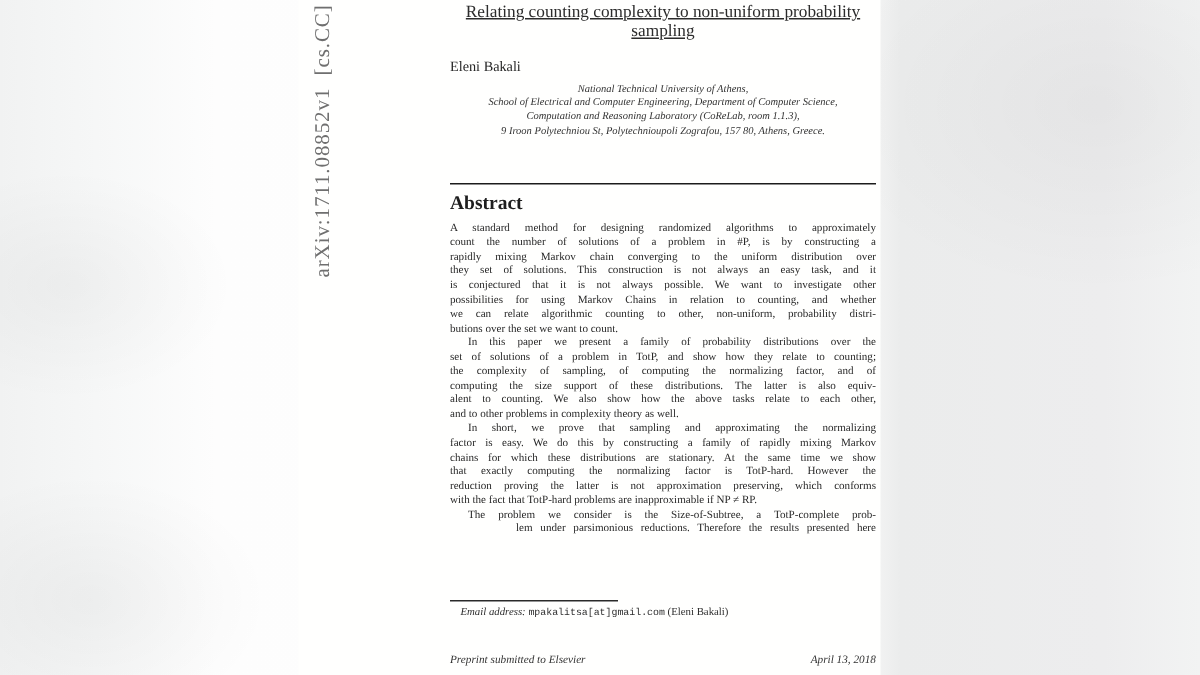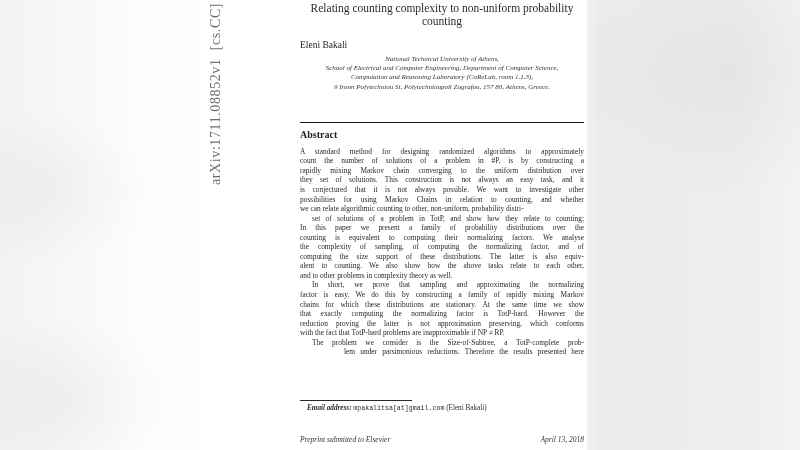--- a/index.html
+++ b/index.html
@@ -45,20 +45,21 @@
     color: #262626;
   }
 
   .title { padding-top: 2px; }
   .title .tline {
     white-space: nowrap;
     text-align: center;
     font-size: 11.5px;
     line-height: 13px;
     color: #2c2c2c;
+    text-decoration: underline;
   }
 
   .author {
     margin-top: 12px;
     text-align: left;
     font-size: 9.5px;
     line-height: 11px;
   }
 
   .affiliation { margin-top: 4px; }
@@ -73,21 +74,21 @@
 
   .abstract-rule {
     margin-top: 30px;
     height: 1px;
     background: #1c1c1c;
   }
 
   .abstract-heading {
     margin-top: 7px;
     font-weight: bold;
-    font-size: 10px;
+    font-size: 13px;
     line-height: 10px;
     color: #1e1e1e;
   }
 
   .abstract-body { margin-top: 7px; }
   .para .aline {
     font-size: 7.4px;
     line-height: 9.55px;
     text-align: justify;
     text-align-last: justify;
@@ -105,21 +106,21 @@
     background: #2a2a2a;
   }
   .footnote {
     margin-top: 3px;
     padding-left: 7px;
     font-size: 7.2px;
     line-height: 9px;
     color: #2e2e2e;
     white-space: nowrap;
   }
-  .footnote .fn-label { font-style: italic; font-weight: bold; }
+  .footnote .fn-label { font-style: italic; }
   .footnote .fn-email { font-family: "Liberation Mono", "DejaVu Sans Mono", monospace; font-size: 6.6px; }
 
   .footer {
     position: absolute;
     left: 101px; top: 435px;
     width: 284px;
     display: flex;
     justify-content: space-between;
     font-style: italic;
     font-size: 7.5px;
@@ -134,21 +135,21 @@
   <div class="page">
 
     <div class="arxiv-stamp">
       <span>arXiv:1711.08852v1  [cs.CC]  24 Nov 2017</span>
     </div>
 
     <div class="text-col">
 
       <div class="title">
           <div class="tline">Relating counting complexity to non-uniform probability</div>
-          <div class="tline">counting</div>
+          <div class="tline">sampling</div>
         </div>
 
       <div class="author">Eleni Bakali</div>
 
       <div class="affiliation">
           <div class="aff-line">National Technical University of Athens,</div>
           <div class="aff-line">School of Electrical and Computer Engineering, Department of Computer Science,</div>
           <div class="aff-line">Computation and Reasoning Laboratory (CoReLab, room 1.1.3),</div>
           <div class="aff-line">9 Iroon Polytechniou St, Polytechnioupoli Zografou, 157 80, Athens, Greece.</div>
         </div>
@@ -159,25 +160,25 @@
 
       <div class="abstract-body">
         <div class="para">
             <div class="aline">A standard method for designing randomized algorithms to approximately</div>
             <div class="aline">count the number of solutions of a problem in #P, is by constructing a</div>
             <div class="aline">rapidly mixing Markov chain converging to the uniform distribution over</div>
             <div class="aline">they set of solutions. This construction is not always an easy task, and it</div>
             <div class="aline">is conjectured that it is not always possible. We want to investigate other</div>
             <div class="aline">possibilities for using Markov Chains in relation to counting, and whether</div>
             <div class="aline">we can relate algorithmic counting to other, non-uniform, probability distri-</div>
+            <div class="aline">butions over the set we want to count.</div>
           </div>
         <div class="para indent">
+            <div class="aline">In this paper we present a family of probability distributions over the</div>
             <div class="aline">set of solutions of a problem in TotP, and show how they relate to counting;</div>
-            <div class="aline">In this paper we present a family of probability distributions over the</div>
-            <div class="aline">counting is equivalent to computing their normalizing factors. We analyse</div>
             <div class="aline">the complexity of sampling, of computing the normalizing factor, and of</div>
             <div class="aline">computing the size support of these distributions. The latter is also equiv-</div>
             <div class="aline">alent to counting. We also show how the above tasks relate to each other,</div>
             <div class="aline">and to other problems in complexity theory as well.</div>
           </div>
         <div class="para indent">
             <div class="aline">In short, we prove that sampling and approximating the normalizing</div>
             <div class="aline">factor is easy. We do this by constructing a family of rapidly mixing Markov</div>
             <div class="aline">chains for which these distributions are stationary. At the same time we show</div>
             <div class="aline">that exactly computing the normalizing factor is TotP-hard. However the</div>

